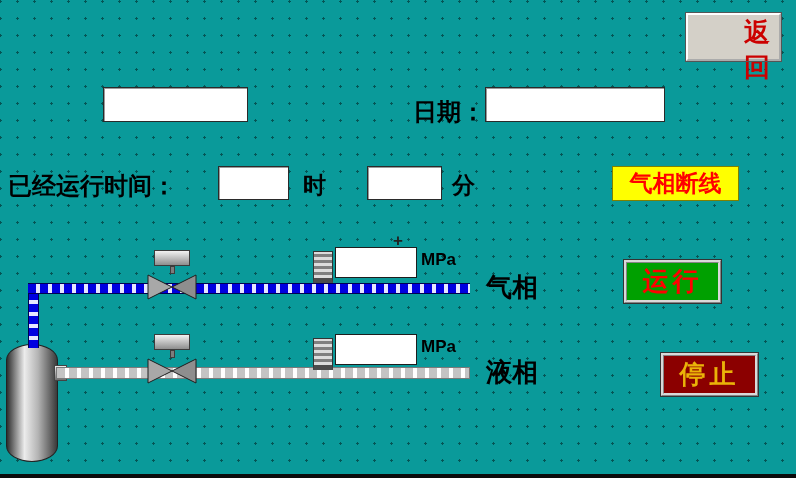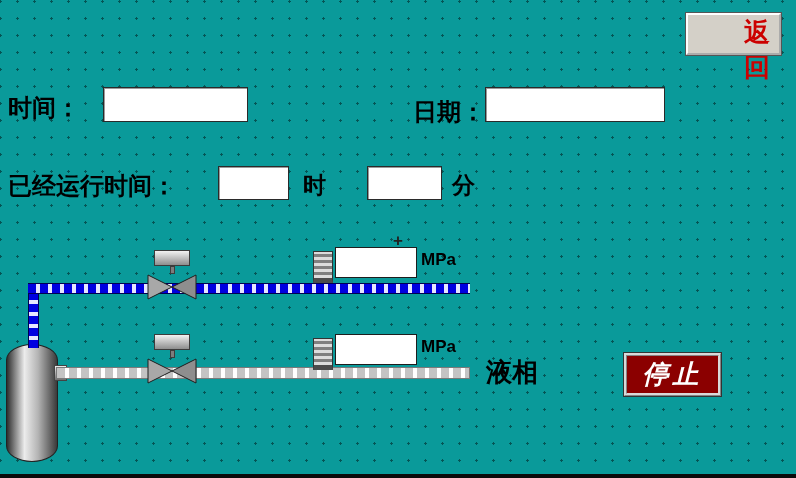--- a/index.html
+++ b/index.html
@@ -11,21 +11,21 @@
     background-size: 17px 17px;
     background-position: 9px 10px;
     font-family: "Liberation Sans", sans-serif;
     color:#000;
   }
   .title {
     position:absolute; left:160px; top:12px; width:440px; text-align:center;
     font-family:"Liberation Serif", serif; font-size:38px; font-weight:bold; letter-spacing:3px;
   }
   .back-btn {
-    position:absolute; left:686px; top:13px; width:95px; height:42px;
+    position:absolute; left:686px; top:13px; width:95px; height:48px;
     background:#d4d0c8; border:2px outset #ffffff; outline:1px solid #555;
     color:#cc0000; font-family:Liberation Mono, monospace; font-size:26px; font-weight:bold;
     cursor:pointer;
     padding-left:47px;
   }
   .lbl {
     position:absolute; font-family:"Liberation Serif", serif;
     font-size:24px; font-weight:bold; white-space:nowrap;
   }
   .inputbox {
@@ -79,42 +79,44 @@
   }
   .unit { position:absolute; font-family:Liberation Sans, sans-serif; font-size:17px; font-weight:bold; }
   .phase { position:absolute; font-family:"Liberation Serif", serif; font-size:26px; font-weight:bold; }
   .ctl-btn {
     position:absolute; width:97px; height:43px; cursor:pointer;
     border:3px ridge #d9d9d9; outline:1px solid #333;
     font-family:"Liberation Serif", serif; font-size:26px; font-weight:bold;
     display:flex; align-items:center; justify-content:center; letter-spacing:4px;
   }
   .run-btn  { left:624px; top:260px; background:#00a000; color:#ff0000; }
-  .stop-btn { left:624px; top:353px; background:#8b0000; color:#ffffff;font-style:italic; }
+  .stop-btn { left:661px; top:353px; background:#8b0000; color:#eab308; }
   .crosshair { position:absolute; left:393px; top:231px; font-size:17px; color:#222; font-weight:bold; }
   .bottom-edge { position:absolute; left:0; bottom:0; width:100%; height:4px; background:#0b0b0b; }
 </style>
 </head>
 <body>
 
 <div class="screen">
 
   <button class="back-btn">返回</button>
 
-  <div class="lbl" style="left:8px; top:92px;">时间：</div>
   <div class="inputbox" style="left:103px; top:87px; width:145px; height:35px;"></div>
   <div class="lbl" style="left:413px; top:96px;">日期：</div>
   <div class="inputbox" style="left:485px; top:87px; width:180px; height:35px;"></div>
 
   <div class="lbl" style="left:8px; top:170px; font-size:24px;">已经运行时间：</div>
   <div class="inputbox" style="left:218px; top:166px; width:71px; height:34px;"></div>
   <div class="lbl" style="left:303px; top:170px; font-size:23px;">时</div>
   <div class="inputbox" style="left:367px; top:166px; width:75px; height:34px;"></div>
   <div class="lbl" style="left:452px; top:170px; font-size:23px;">分</div>
 
+  <div class="alarm">
+    <span>气相断线</span>
+  </div>
 
   <div class="crosshair">+</div>
 
   <div class="tank"></div>
   <div class="tank-nozzle"></div>
 
   <div class="pipe-gas-v"></div>
   <div class="pipe-gas-h"></div>
 
   <div class="valve" style="left:147px; top:250px;">
@@ -122,35 +124,39 @@
     <div class="valve-stem"></div>
     <svg width="50" height="26" viewBox="0 0 50 26">
       <polygon points="1,1 1,25 25,13" fill="#a8a8a8" stroke="#1e1e1e"></polygon>
       <polygon points="49,1 49,25 25,13" fill="#8e8e8e" stroke="#1e1e1e"></polygon>
     </svg>
   </div>
 
   <div class="transmitter" style="left:313px; top:251px;"></div>
   <div class="pv-box" style="left:335px; top:247px;"></div>
   <div class="unit" style="left:421px; top:250px;">MPa</div>
+  <div class="phase" style="left:486px; top:270px;">气相</div>
 
   <div class="pipe-liq"></div>
 
   <div class="valve" style="left:147px; top:334px;">
     <div class="valve-actuator"></div>
     <div class="valve-stem"></div>
     <svg width="50" height="26" viewBox="0 0 50 26">
       <polygon points="1,1 1,25 25,13" fill="#a8a8a8" stroke="#1e1e1e"></polygon>
       <polygon points="49,1 49,25 25,13" fill="#8e8e8e" stroke="#1e1e1e"></polygon>
     </svg>
   </div>
 
   <div class="transmitter" style="left:313px; top:338px;"></div>
   <div class="pv-box" style="left:335px; top:334px;"></div>
   <div class="unit" style="left:421px; top:337px;">MPa</div>
   <div class="phase" style="left:486px; top:355px;text-align:center;">液相</div>
 
+  <div class="ctl-btn run-btn">
+    <span>运行</span>
+  </div>
   <div class="ctl-btn stop-btn">
     <span>停止</span>
   </div>
 
   <div class="bottom-edge"></div>
 </div>
 
 </body></html>

